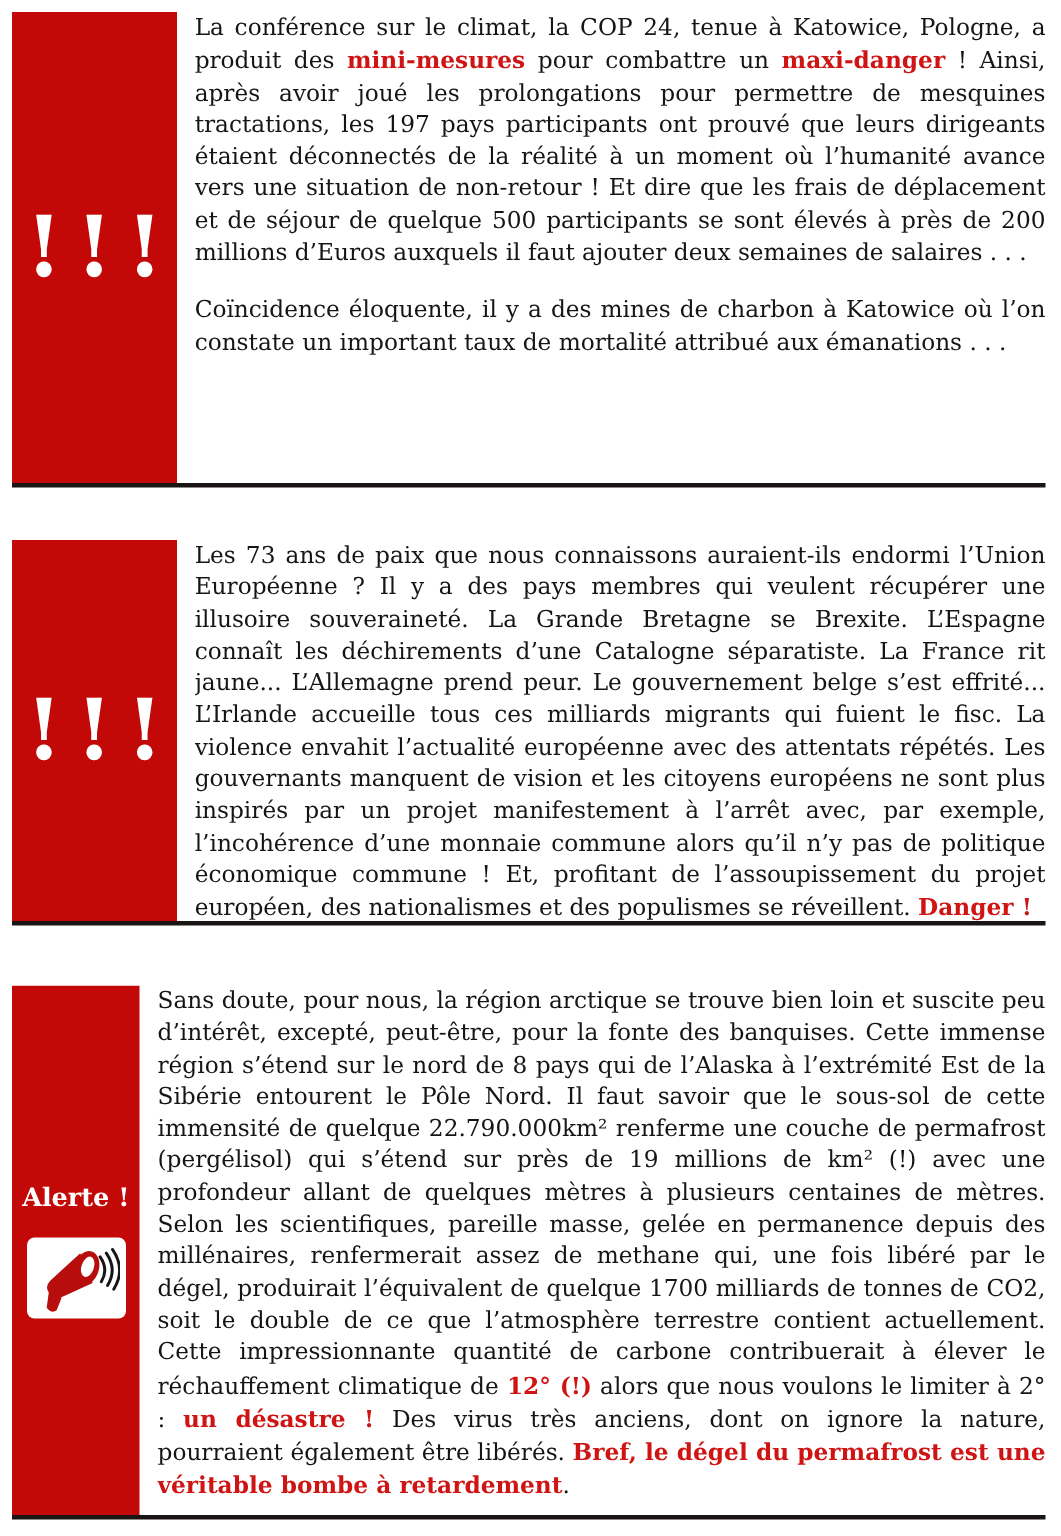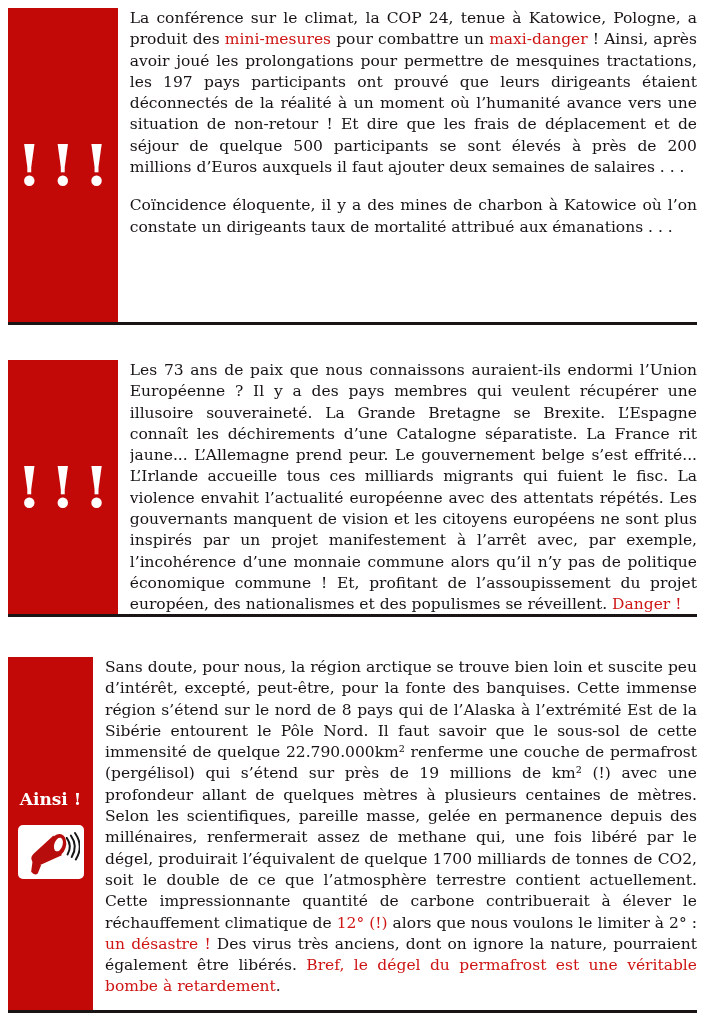--- a/index.html
+++ b/index.html
@@ -77,57 +77,57 @@
     font-size: 15.5px;
     line-height: 21.3px;
     text-align: justify;
     color: var(--text-black, #181414);
     overflow: hidden;
   }
   .text p { margin: 0 0 17px 0; }
   .text p:last-child { margin-bottom: 0; }
   .accent {
     color: var(--accent-red, #cf1414);
-    font-weight: 400;
+    font-weight: 700;
   }
 </style>
 </head>
 <body>
 
 <div class="page">
 
   <div class="section sec1">
     <div class="row">
       <div class="bar">
         <div class="excl">!!!</div>
       </div>
       <div class="text">
           <p><span>La conférence sur le climat, la COP 24, tenue à Katowice, Pologne, a produit des </span><span class="accent">mini-mesures</span><span> pour combattre un </span><span class="accent">maxi-danger</span><span> ! Ainsi, après avoir joué les prolongations pour permettre de mesquines tractations, les 197 pays participants ont prouvé que leurs dirigeants étaient déconnectés de la réalité à un moment où l’humanité avance vers une situation de non-retour ! Et dire que les frais de déplacement et de séjour de quelque 500 participants se sont élevés à près de 200 millions d’Euros auxquels il faut ajouter deux semaines de salaires . . .</span></p>
-          <p><span>Coïncidence éloquente, il y a des mines de charbon à Katowice où l’on constate un dirigeants taux de mortalité attribué aux émanations . . .</span></p>
+          <p><span>Coïncidence éloquente, il y a des mines de charbon à Katowice où l’on constate un important taux de mortalité attribué aux émanations . . .</span></p>
         </div>
     </div>
     <div class="rule"></div>
   </div>
 
   <div class="section sec2">
     <div class="row">
       <div class="bar">
         <div class="excl">!!!</div>
       </div>
       <div class="text">
           <p><span>Les 73 ans de paix que nous connaissons auraient-ils endormi l’Union Européenne ? Il y a des pays membres qui veulent récupérer une illusoire souveraineté. La Grande Bretagne se Brexite. L’Espagne connaît les déchirements d’une Catalogne séparatiste. La France rit jaune... L’Allemagne prend peur. Le gouvernement belge s’est effrité... L’Irlande accueille tous ces milliards migrants qui fuient le fisc. La violence envahit l’actualité européenne avec des attentats répétés. Les gouvernants manquent de vision et les citoyens européens ne sont plus inspirés par un projet manifestement à l’arrêt avec, par exemple, l’incohérence d’une monnaie commune alors qu’il n’y pas de politique économique commune ! Et, profitant de l’assoupissement du projet européen, des nationalismes et des populismes se réveillent. </span><span class="accent">Danger !</span></p>
         </div>
     </div>
     <div class="rule"></div>
   </div>
 
   <div class="section sec3">
     <div class="row">
       <div class="bar">
-        <div class="alert-label">Ainsi !</div>
+        <div class="alert-label">Alerte !</div>
         <div class="icon-box">
           <svg width="58" height="48" viewBox="0 0 66 58" aria-hidden="true">
 
             <path d="M36 9 L12 31 Q7 36 11 41 L13 43 Q17 47 24 43 L46 33 Z" fill="#b80d0d"></path>
 
             <path d="M11 38 L21 45 L17 55 Q13 58 9 53 Z" fill="#b80d0d"></path>
 
             <ellipse cx="41" cy="21" rx="10" ry="14" fill="#b80d0d" transform="rotate(18 41 21)"></ellipse>
             <ellipse cx="42" cy="20" rx="5" ry="8.5" fill="#ffffff" transform="rotate(18 42 20)"></ellipse>
 

